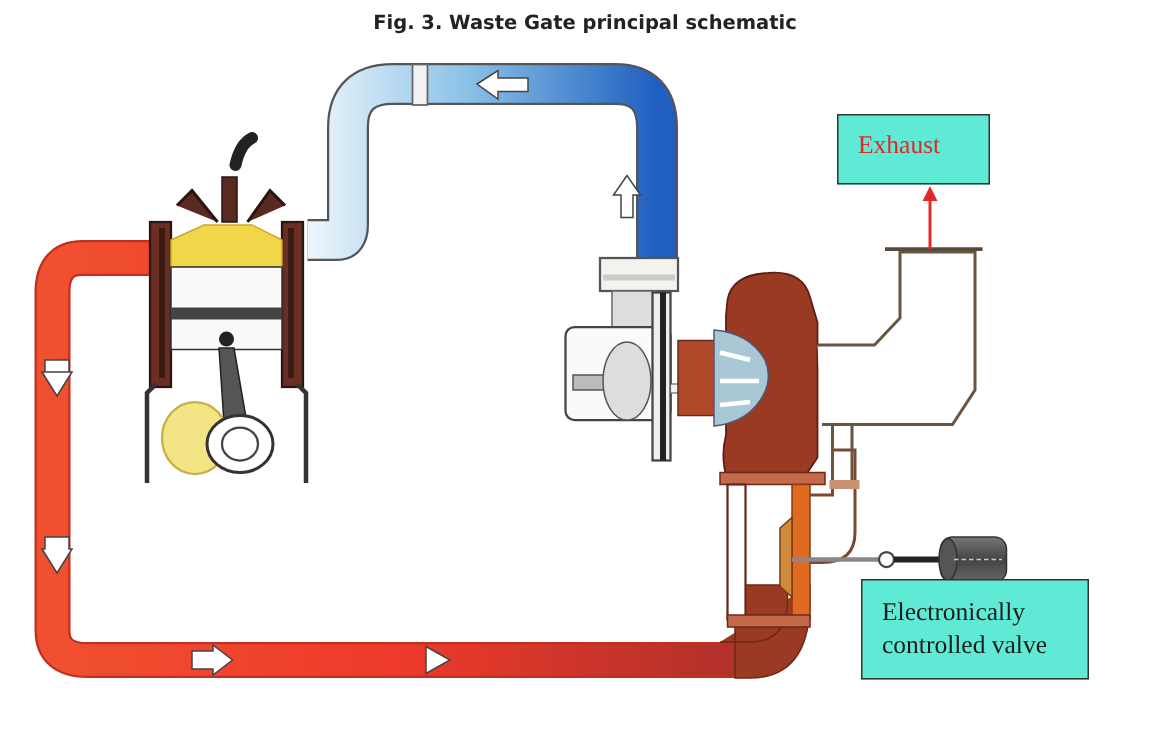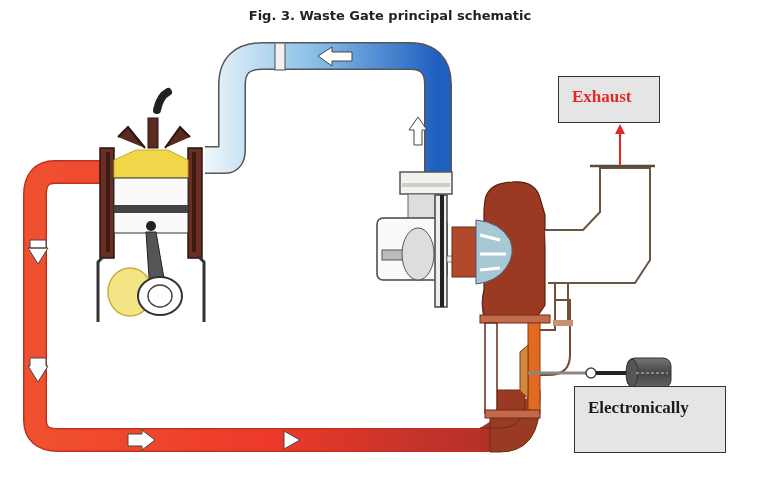--- a/index.html
+++ b/index.html
@@ -1,19 +1,19 @@
 <!DOCTYPE html>
 <html><head>
 <meta charset="utf-8">
 <style>
   html,body{margin:0;padding:0;background:#fff;}
   body{width:780px;height:490px;position:relative;overflow:hidden;font-family:"Liberation Sans",sans-serif;}
   .title{position:absolute;left:0;top:8px;width:780px;text-align:center;font-size:13px;font-weight:bold;color:#222;font-family:"DejaVu Sans",sans-serif;}
   svg{position:absolute;left:0;top:0;}
-  .label-box{position:absolute;background:#e5e5e5;border:1.5px solid #333;box-sizing:border-box;font-family:"Liberation Serif",serif;font-weight:bold;}
+  .label-box{position:absolute;background:#5eead4;border:1.5px solid #333;box-sizing:border-box;font-family:"Liberation Serif",serif;font-weight:normal;}
   #exhaust-box{left:558px;top:76px;width:102px;height:47px;color:#e0282a;font-size:17px;padding:10px 0 0 13px;}
   #valve-box{left:574px;top:386px;width:152px;height:67px;color:#1b1b1b;font-size:17px;line-height:22px;padding:10px 0 0 13px;}
 </style>
 </head>
 <body>
 
 <div class="title">Fig. 3. Waste Gate principal schematic</div>
 
 <svg width="780" height="490" viewBox="0 0 780 490">
   <defs>
@@ -129,13 +129,14 @@
     <rect x="627" y="358" width="44" height="30" rx="8" fill="url(#cylGrad)" stroke="#333" stroke-width="1"></rect>
     <ellipse cx="632" cy="373" rx="6" ry="14" fill="#555" stroke="#333" stroke-width="1"></ellipse>
     <line x1="636" y1="373" x2="668" y2="373" stroke="#ccc" stroke-width="1" stroke-dasharray="3,2"></line>
   </g>
 </svg>
 
 <div id="exhaust-box" class="label-box">Exhaust</div>
 
 <div id="valve-box" class="label-box">
   <div>Electronically</div>
+  <div>controlled valve</div>
 </div>
 
 </body></html>

